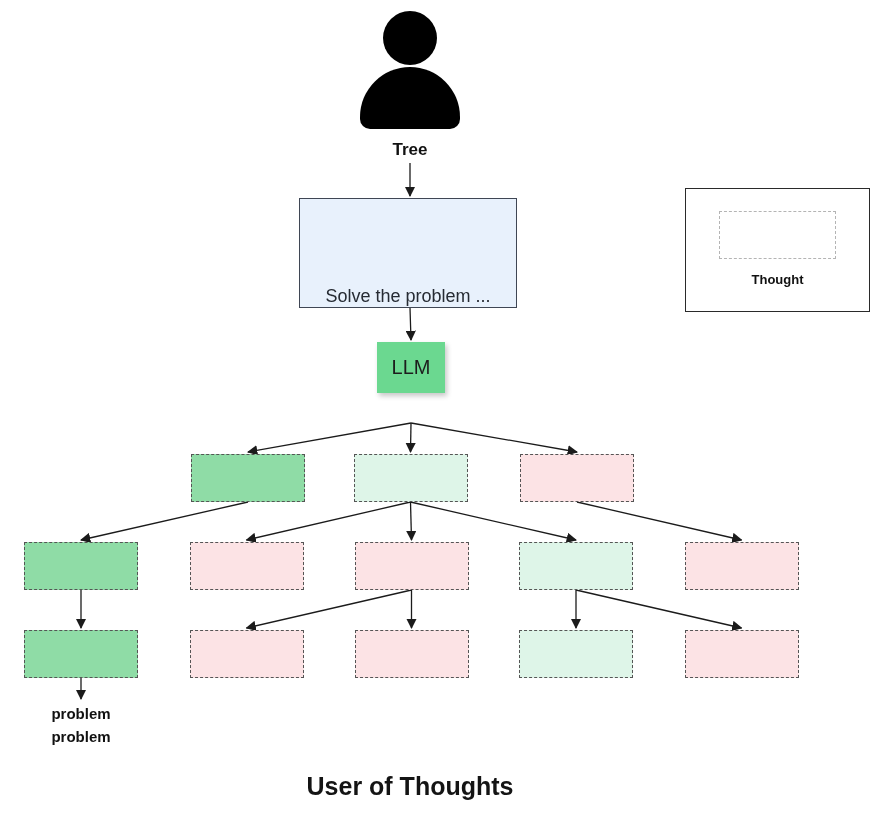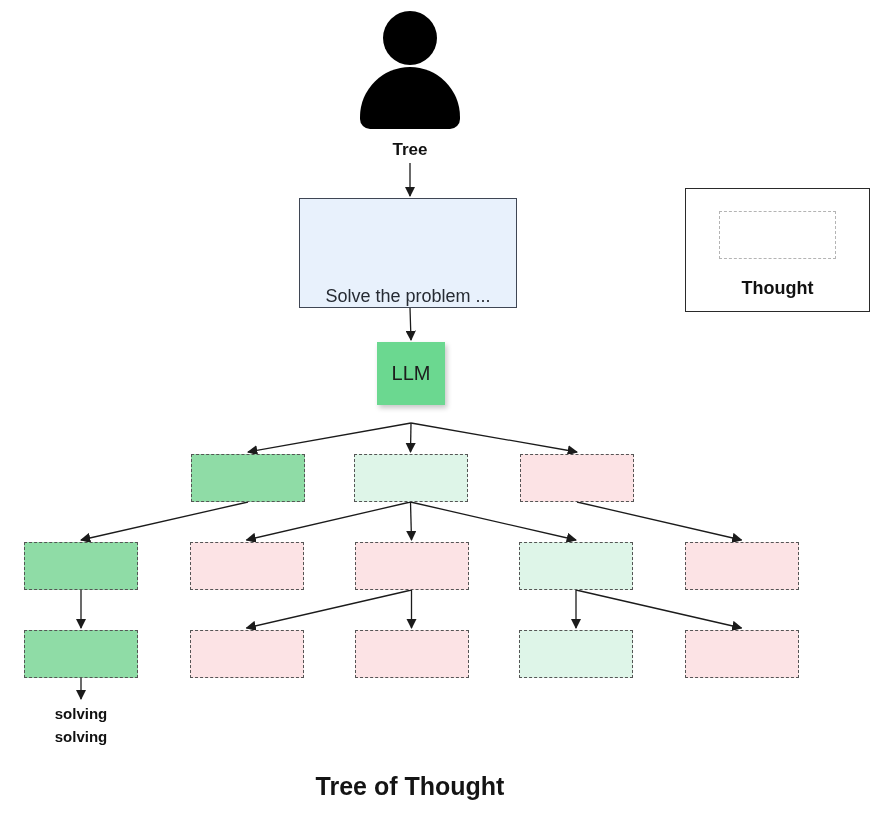--- a/index.html
+++ b/index.html
@@ -17,32 +17,32 @@
 
   
   .prompt-box{
     position:absolute;left:299px;top:198px;width:218px;height:110px;box-sizing:border-box;
     background:var(--prompt_fill);border:1.4px solid var(--prompt_border);
     display:flex;align-items:flex-end;justify-content:center;font-size:18px;color:#262b33;
   }
 
   
   .llm-box{
-    position:absolute;left:377px;top:342px;width:68px;height:63px;
+    position:absolute;left:377px;top:342px;width:68px;height:51px;
     background:var(--llm_fill);display:flex;align-items:center;justify-content:center;
     font-size:20px;color:#1d1d1d;box-shadow:2px 3px 5px rgba(0,0,0,0.22);
   }
 
   
   .legend{position:absolute;left:685px;top:188px;width:185px;height:124px;box-sizing:border-box;
     border:1.5px solid var(--legend_border);background:#fff;}
   .legend-sample{position:absolute;left:33px;top:22px;width:117px;height:48px;box-sizing:border-box;
     border:1.6px dashed var(--legend_dash);background:#fff;}
-  .legend-label{position:absolute;left:0;bottom:12px;width:100%;text-align:center;
-    font-weight:bold;font-size:18px;color:#111;}
+  .legend-label{position:absolute;left:0;bottom:24px;width:100%;text-align:center;
+    font-weight:bold;font-size:13px;color:#111;}
 
   
   .node{position:absolute;width:114px;height:48px;box-sizing:border-box;border:1.7px dashed var(--node_border);}
   .fill-green{background:var(--green);}
   .fill-light_green{background:var(--light_green);}
   .fill-pink{background:var(--pink);}
 
   
   .outcome-label{position:absolute;left:31px;top:703px;width:100px;text-align:center;
     font-weight:bold;font-size:15px;line-height:1.5;color:#111;}
@@ -110,16 +110,16 @@
       <div class="node fill-pink" style="left: 354.5px; top: 542px;"></div>
       <div class="node fill-light_green" style="left: 519px; top: 542px;"></div>
       <div class="node fill-pink" style="left: 684.5px; top: 542px;"></div>
       <div class="node fill-green" style="left: 24px; top: 630px;"></div>
       <div class="node fill-pink" style="left: 189.5px; top: 630px;"></div>
       <div class="node fill-pink" style="left: 354.5px; top: 630px;"></div>
       <div class="node fill-light_green" style="left: 519px; top: 630px;"></div>
       <div class="node fill-pink" style="left: 684.5px; top: 630px;"></div>
     </div>
 
-  <div class="outcome-label">solving solving</div>
+  <div class="outcome-label">problem problem</div>
 
-  <div class="diagram-title">Tree of Thought</div>
+  <div class="diagram-title">User of Thoughts</div>
 </div>
 
 </body></html>

